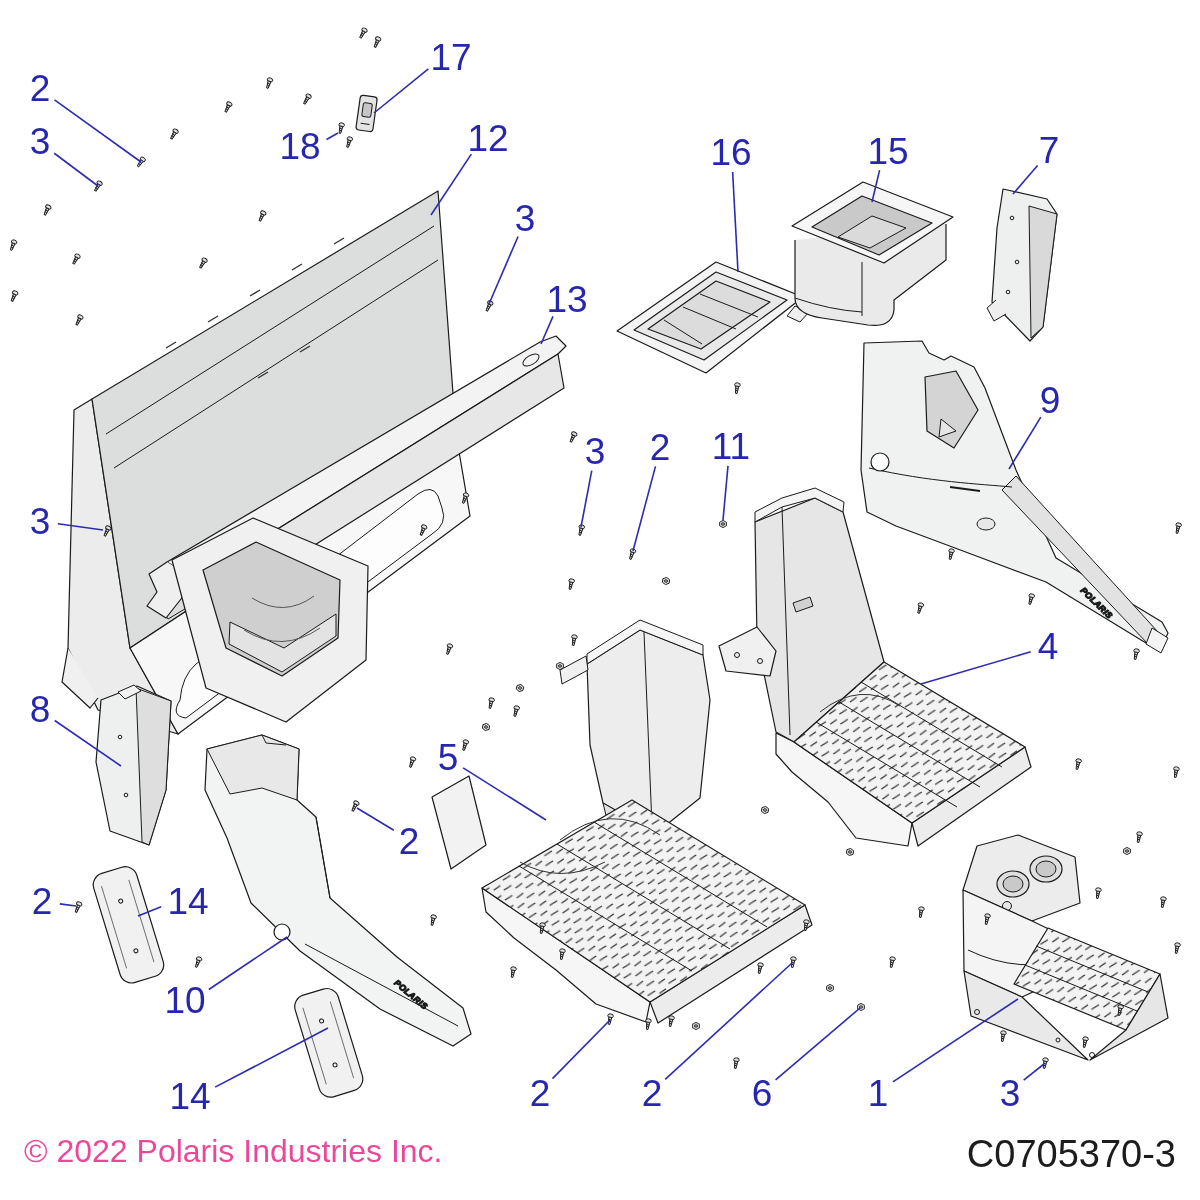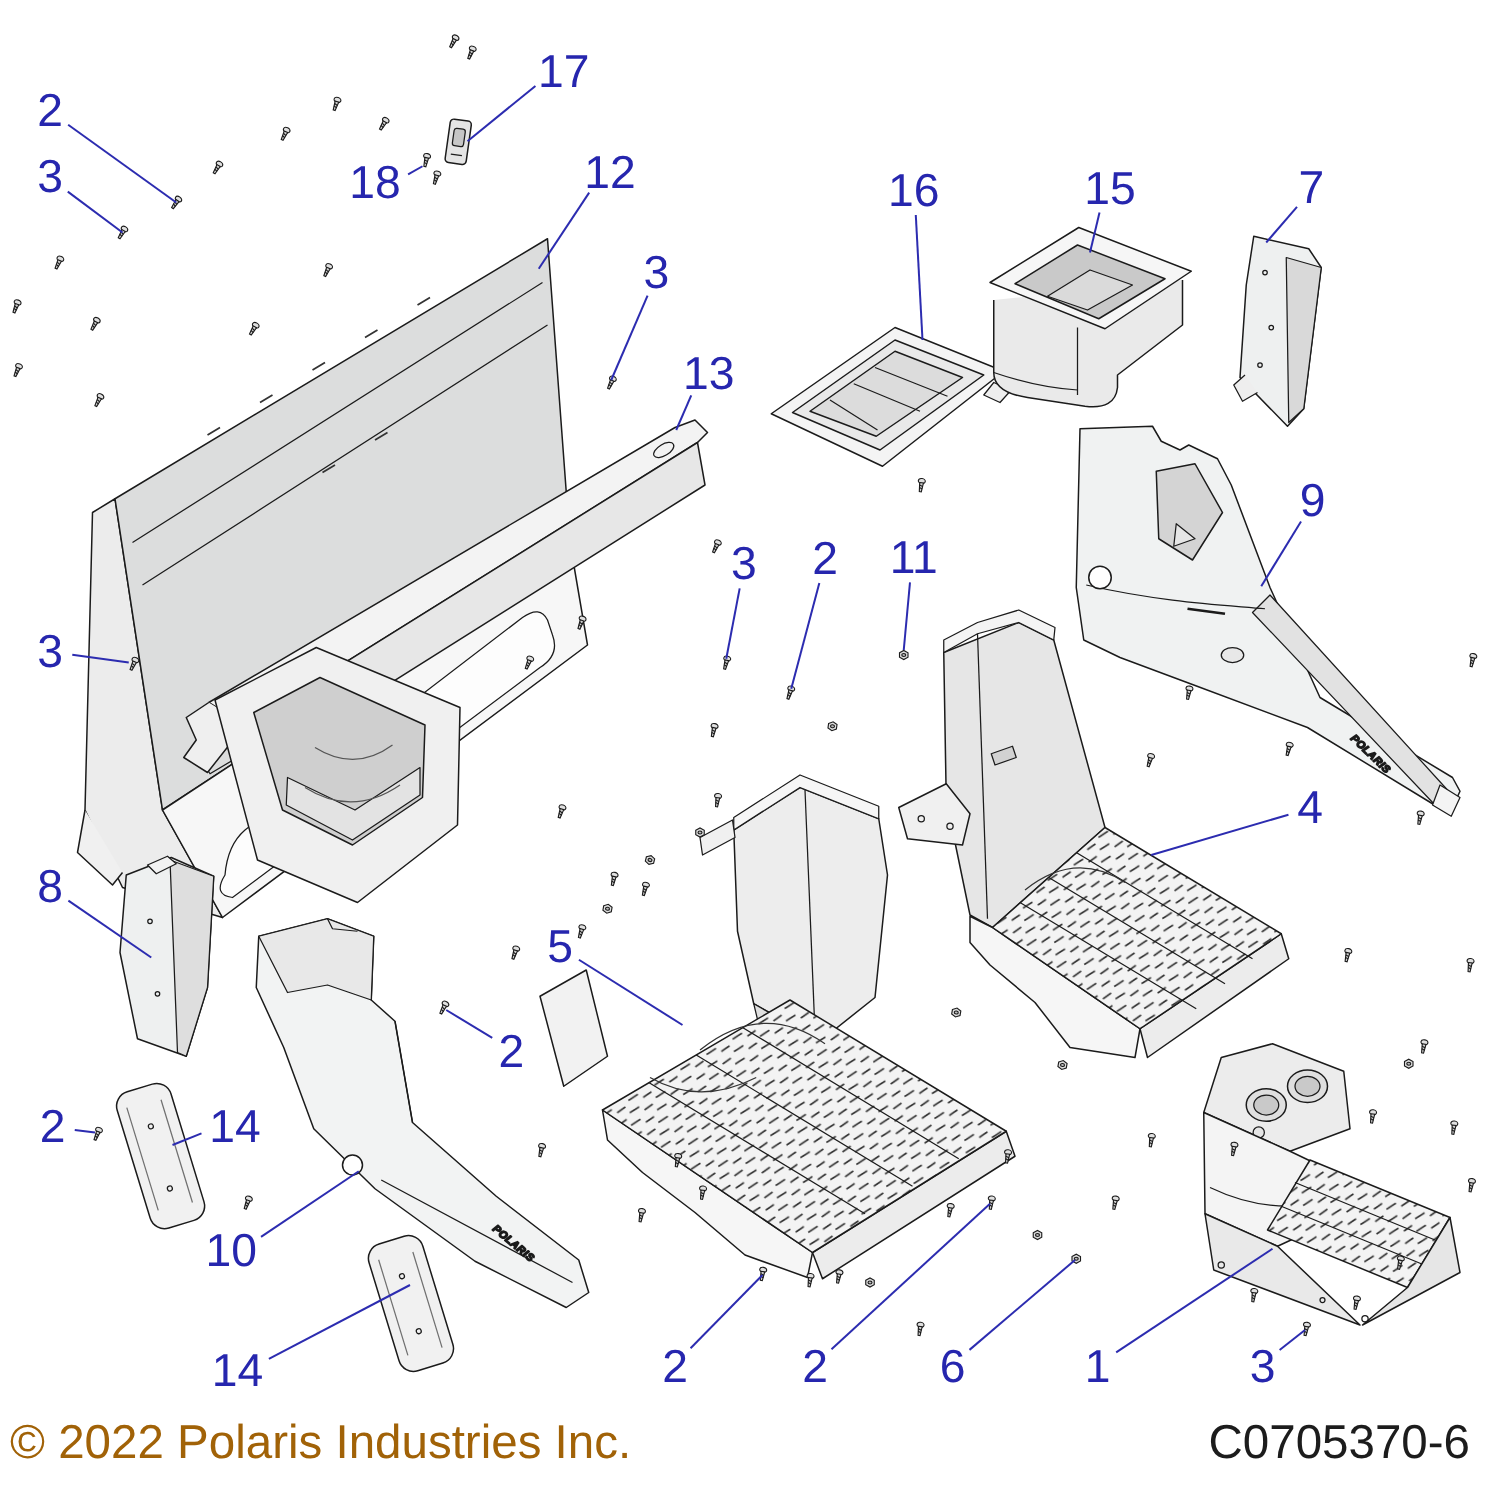--- a/index.html
+++ b/index.html
@@ -13,22 +13,22 @@
     font-family:"Liberation Sans", sans-serif;
     font-size:37px;
     font-weight:400;
   }
   .logo-text{
     font-family:"Liberation Sans", sans-serif;
     font-size:8.5px;font-weight:bold;font-style:italic;
     fill:#2e2e2e;letter-spacing:.4px;
   }
   .footer-left{
-    position:absolute;left:8px;top:1133px;
-    font-size:38px;color:#a16207;
+    position:absolute;left:24px;top:1133px;
+    font-size:32px;color:#ec4899;
   }
   .footer-right{
     position:absolute;right:24px;top:1133px;
     font-size:38px;color:#1c1c1c;
   }
 </style>
 </head>
 <body>
 
 <svg id="diagram" width="1200" height="1200" viewBox="0 0 1200 1200" xmlns="http://www.w3.org/2000/svg">
@@ -326,13 +326,13 @@
       <line x1="775.5978243096165" y1="1079.8955207900522" x2="860" y2="1008" stroke="#2c2cb0" stroke-width="1.6"></line>
       <text x="762" y="1093" class="callout-text" fill="#2626ae" text-anchor="middle" dominant-baseline="central">6</text>
       <line x1="892.9439803560397" y1="1081.8513162423196" x2="1018" y2="999" stroke="#2c2cb0" stroke-width="1.6"></line>
       <text x="878" y="1093" class="callout-text" fill="#2626ae" text-anchor="middle" dominant-baseline="central">1</text>
       <line x1="1023.6950111352636" y1="1080.021067878345" x2="1044" y2="1064" stroke="#2c2cb0" stroke-width="1.6"></line>
       <text x="1010" y="1093" class="callout-text" fill="#2626ae" text-anchor="middle" dominant-baseline="central">3</text>
     </g>
 </svg>
 
 <div class="footer-left">© 2022 Polaris Industries Inc.</div>
-<div class="footer-right">C0705370-6</div>
+<div class="footer-right">C0705370-3</div>
 
 </body></html>

